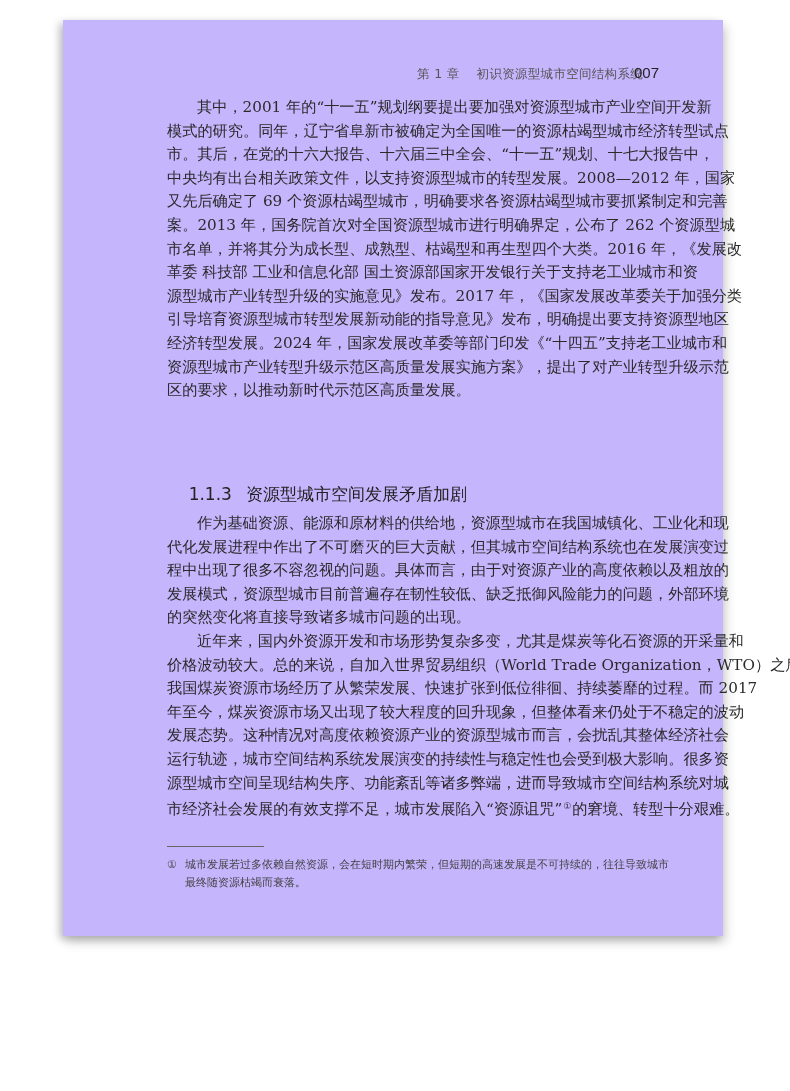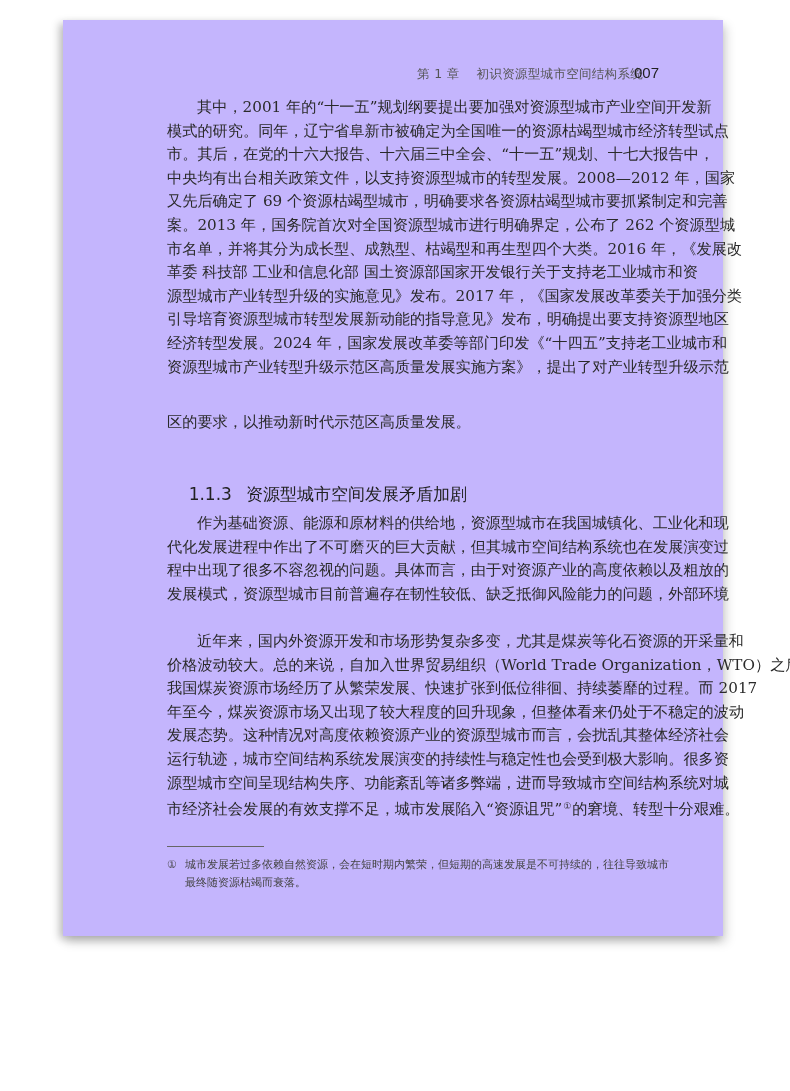--- a/index.html
+++ b/index.html
@@ -20,21 +20,21 @@
   .rh-page {
     position: absolute; right: 64px; top: 0px;
     font-family: "Liberation Sans", sans-serif; font-size: 15px; color: #222; text-align: right;
   }
   .body-text {
     position: absolute; left: 104px; width: 500px;
     font-family: "DejaVu Serif", serif; font-size: 15.2px; color: #2a2a2a;
     line-height: 23.6px;
   }
   .line { display: block; white-space: nowrap; text-align: justify; text-align-last: justify; height: 23.6px; }
-  .line.last { text-align-last: left; margin-top: 32px; }
+  .line.last { text-align-last: left; }
   .indent { padding-left: 30px; }
   .section-heading {
     position: absolute; left: 104px; top: 443px;
     font-family: "DejaVu Sans", sans-serif; font-size: 17px; color: #222;
     white-space: pre;
   }
   .sec-num { margin-right: 14px; }
   .footnote-rule {
     position: absolute; left: 104px; top: 826px; width: 97px; height: 1px; background: #666;
   }
@@ -75,20 +75,21 @@
 
   <div class="section-heading">
     <span class="sec-num">1.1.3</span><span>资源型城市空间发展矛盾加剧</span>
   </div>
 
   <div class="body-text" style="top:492px;">
     <span class="line indent">作为基础资源、能源和原材料的供给地，资源型城市在我国城镇化、工业化和现</span>
     <span class="line">代化发展进程中作出了不可磨灭的巨大贡献，但其城市空间结构系统也在发展演变过</span>
     <span class="line">程中出现了很多不容忽视的问题。具体而言，由于对资源产业的高度依赖以及粗放的</span>
     <span class="line">发展模式，资源型城市目前普遍存在韧性较低、缺乏抵御风险能力的问题，外部环境</span>
+    <span class="line last">的突然变化将直接导致诸多城市问题的出现。</span>
   </div>
 
   <div class="body-text" style="top:610px;">
     <span class="line indent">近年来，国内外资源开发和市场形势复杂多变，尤其是煤炭等化石资源的开采量和</span>
     <span class="line">价格波动较大。总的来说，自加入世界贸易组织（World Trade Organization，WTO）之后，</span>
     <span class="line">我国煤炭资源市场经历了从繁荣发展、快速扩张到低位徘徊、持续萎靡的过程。而 2017</span>
     <span class="line">年至今，煤炭资源市场又出现了较大程度的回升现象，但整体看来仍处于不稳定的波动</span>
     <span class="line">发展态势。这种情况对高度依赖资源产业的资源型城市而言，会扰乱其整体经济社会</span>
     <span class="line">运行轨迹，城市空间结构系统发展演变的持续性与稳定性也会受到极大影响。很多资</span>
     <span class="line">源型城市空间呈现结构失序、功能紊乱等诸多弊端，进而导致城市空间结构系统对城</span>

